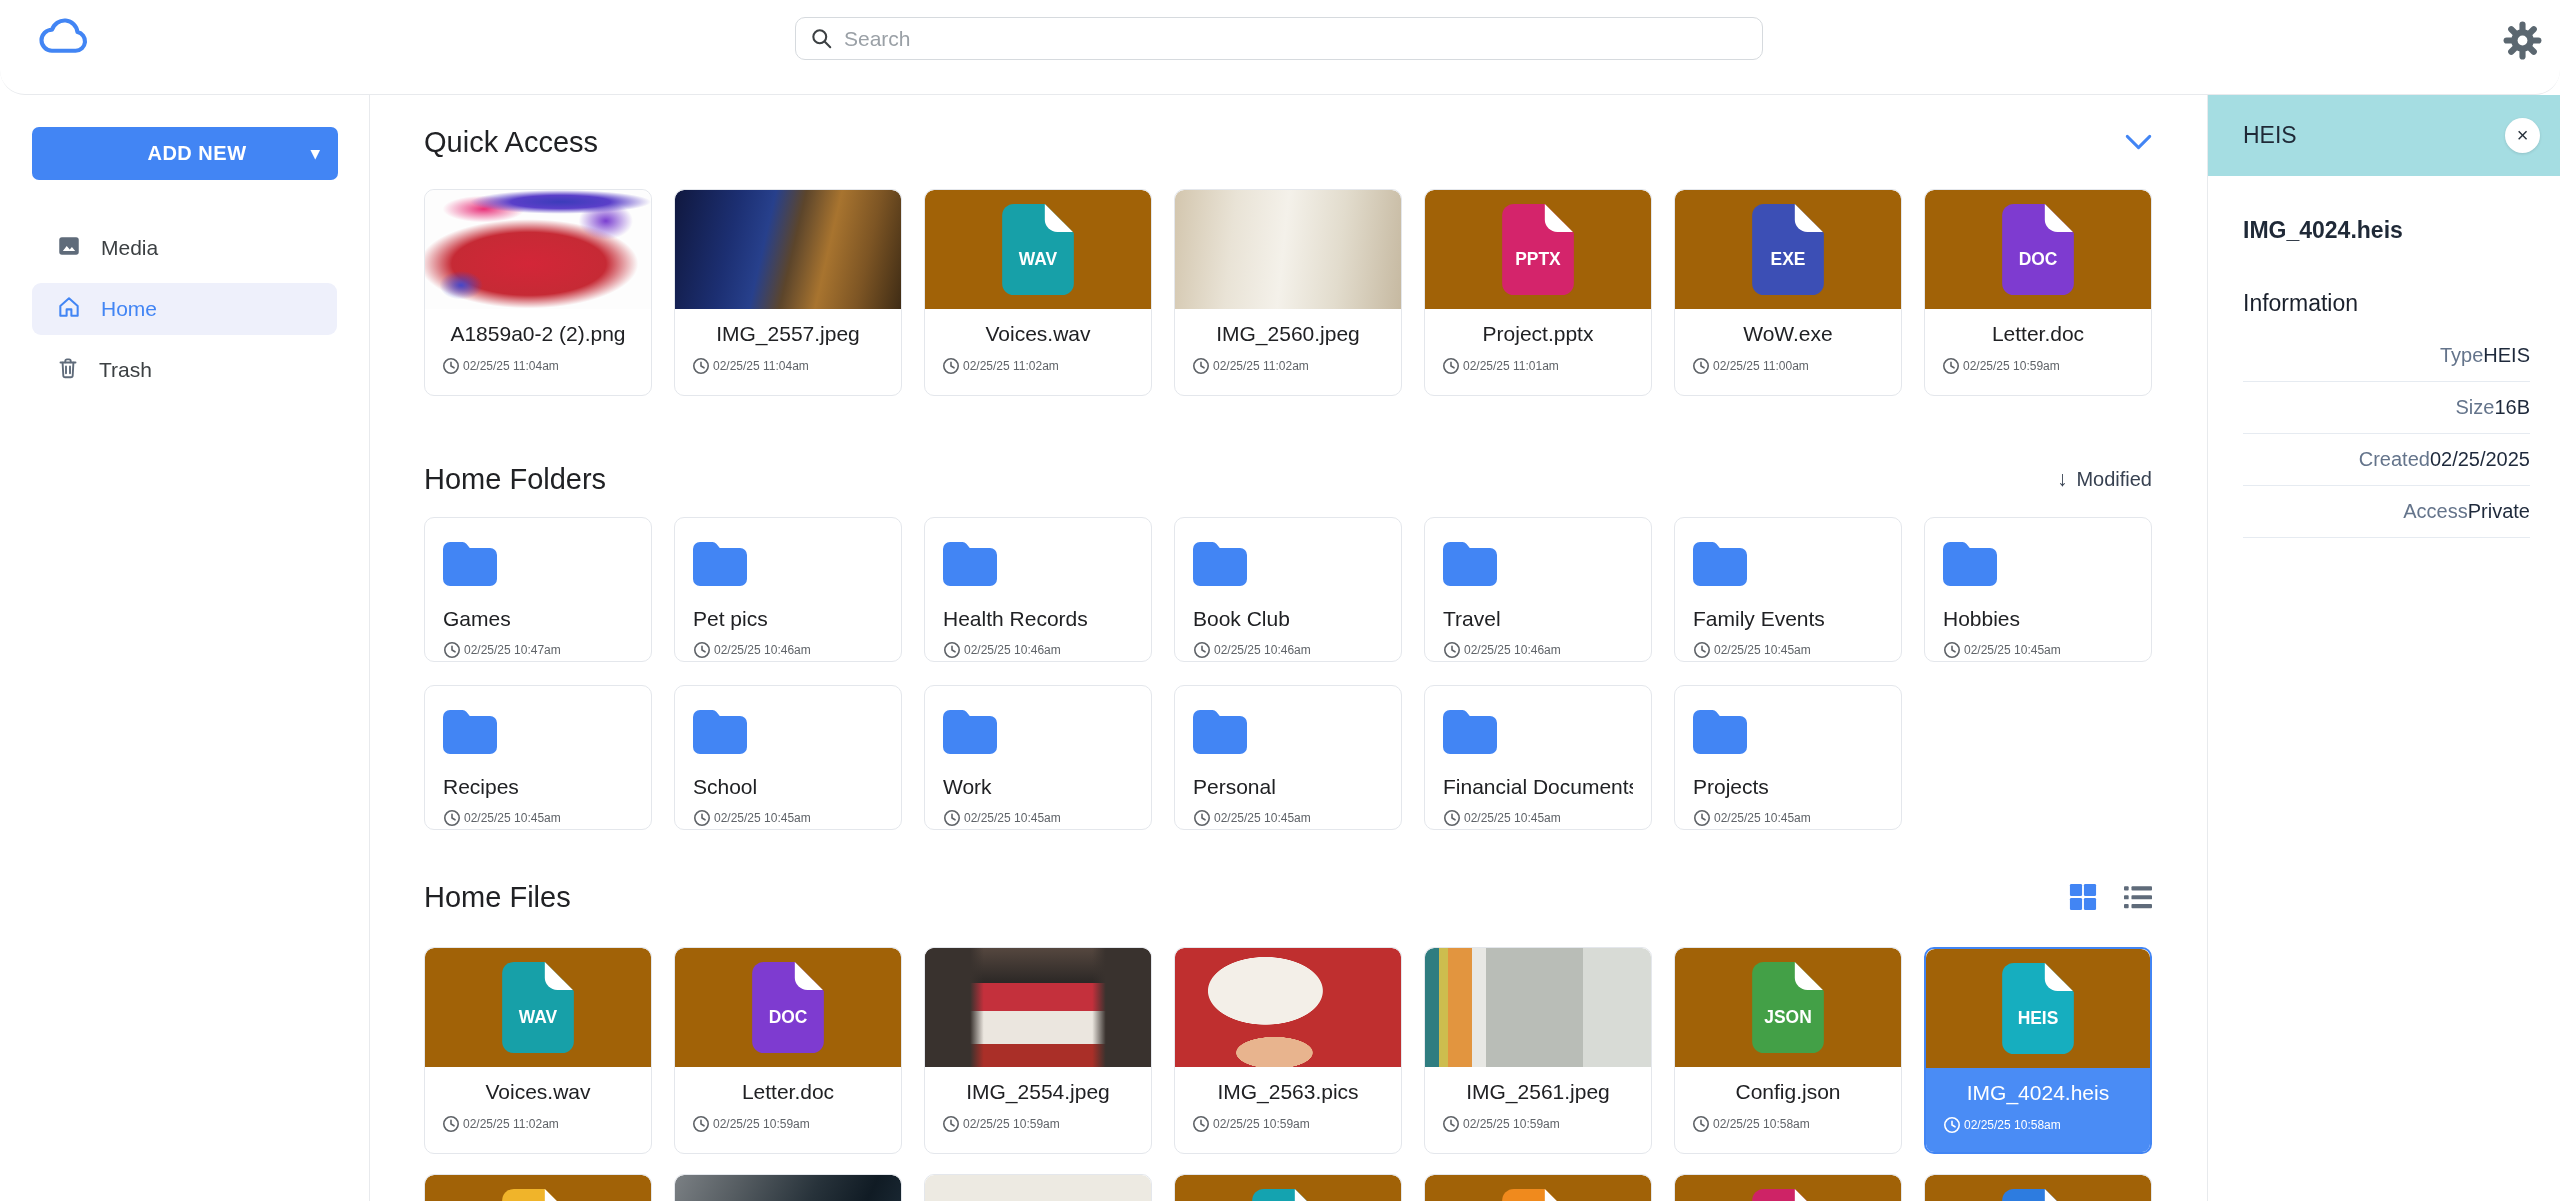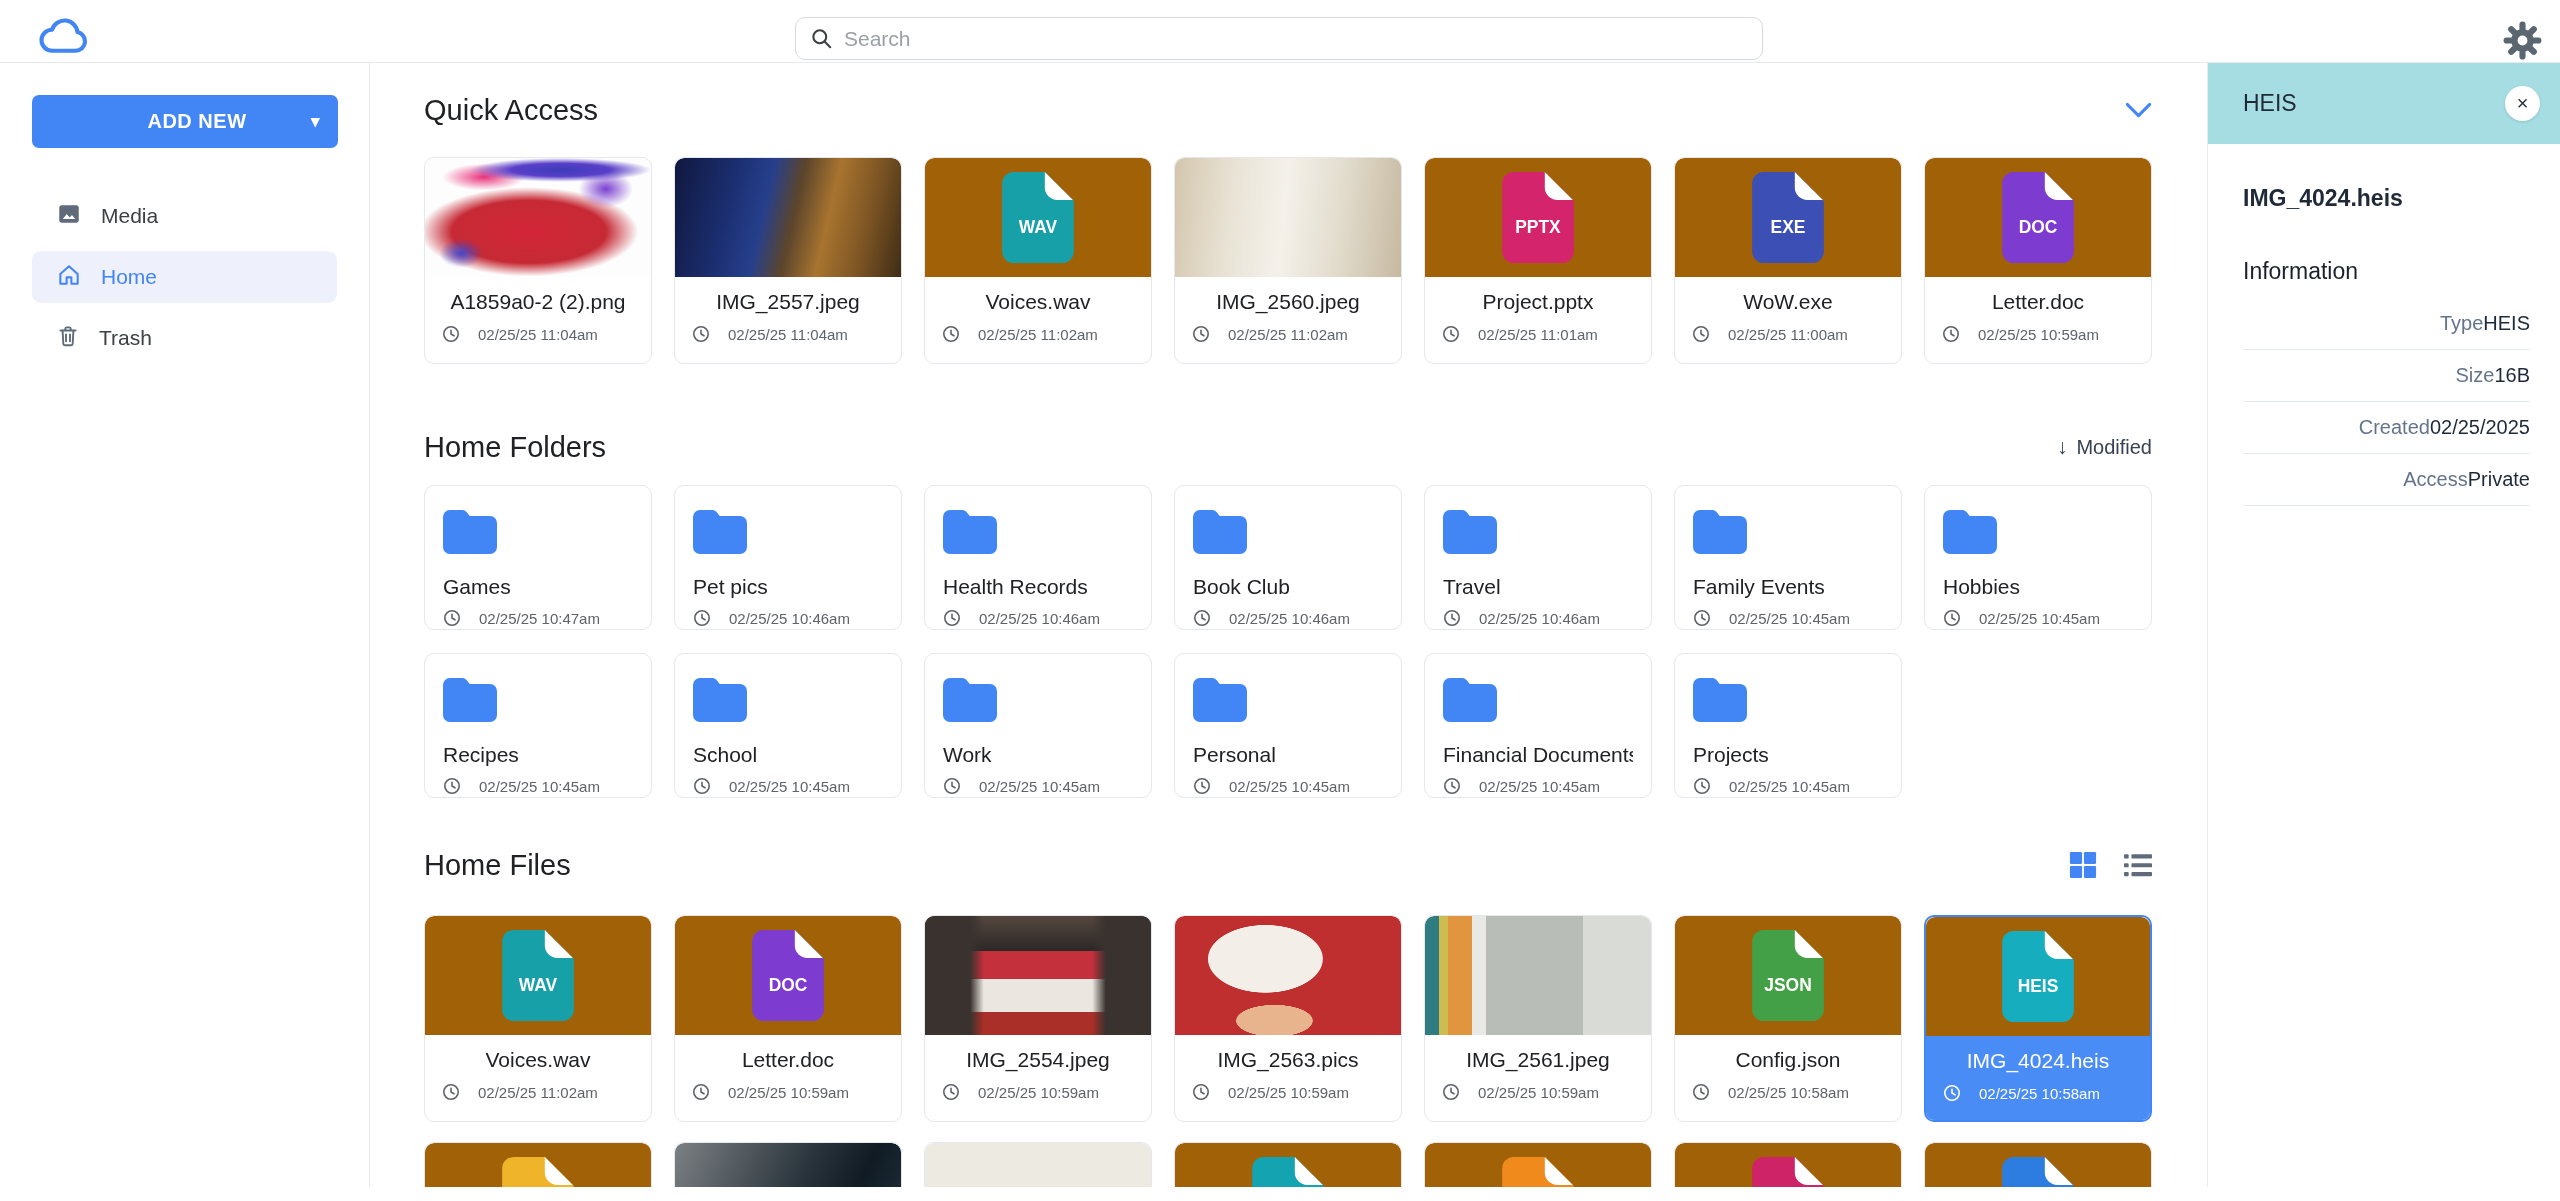--- a/index.html
+++ b/index.html
@@ -1,20 +1,20 @@
 <!DOCTYPE html>
 <html><head>
 <meta charset="utf-8">
 <style>
   * { box-sizing: border-box; margin: 0; padding: 0; }
   html, body { width: 2560px; height: 1201px; overflow: hidden; background: #fff;
     font-family: "Liberation Sans", sans-serif; color: #202124; }
 
   
-  .topbar { height: 63px; border-bottom: 1px solid #e8eaed; position: relative; background: #fff; }
+  .topbar { height: 95px; border-bottom: 1px solid #e8eaed; position: relative; background: #fff; border-radius: 25px; }
   .logo { position: absolute; left: 38px; top: 14px; }
   .searchbox { position: absolute; left: 795px; top: 17px; width: 968px; height: 43px; }
   .searchbox svg { position: absolute; left: 15px; top: 10px; }
   .searchbox input { width: 100%; height: 100%; border: 1px solid #d6dade; border-radius: 10px;
     padding: 0 16px 0 48px; font-size: 21px; font-family: inherit; color: #202124; outline: none; }
   .searchbox input::placeholder { color: #9aa0a6; }
   .gearbtn { position: absolute; right: 16px; top: 18px; width: 44px; height: 44px; display: flex;
     align-items: center; justify-content: center; cursor: pointer; background: none; border: none; }
 
   
@@ -55,21 +55,21 @@
   
   .file-card { width: 228px; height: 207px; border: 1px solid #e4e7ec; border-radius: 10px;
     background: #fff; overflow: hidden; cursor: pointer; }
   .file-card.selected { border: 2px solid #4285f4; }
   .file-thumb { height: 119px; display: flex; align-items: center; justify-content: center;
     border-radius: 9px 9px 0 0; overflow: hidden; background: #a16207; }
   .thumb-img { width: 100%; height: 100%; }
   .file-meta { padding: 13px 17px 0; height: calc(100% - 119px); text-align: center; }
   .file-card.selected .file-meta { background: #4a8cf5; }
   .file-name { font-size: 21px; color: #202124; white-space: nowrap; overflow: hidden; }
-  .date-row { display: flex; align-items: center; gap: 18px; margin-top: 11px; font-size: 15px; color: #5f6368; }
+  .date-row { display: flex; align-items: center; gap: 3px; margin-top: 11px; font-size: 12px; color: #5f6368; }
   .file-card.selected .file-name, .file-card.selected .date-row { color: #fff; }
 
   
   .folder-card { width: 228px; height: 145px; border: 1px solid #e4e7ec; border-radius: 10px;
     background: #fff; padding: 24px 18px 0; cursor: pointer; }
   .folder-card .file-name { margin-top: 17px; }
   .folder-card .date-row { margin-top: 10px; }
 
   
   .thumb-parrot { background-color: #fdfdfd; background-image:

